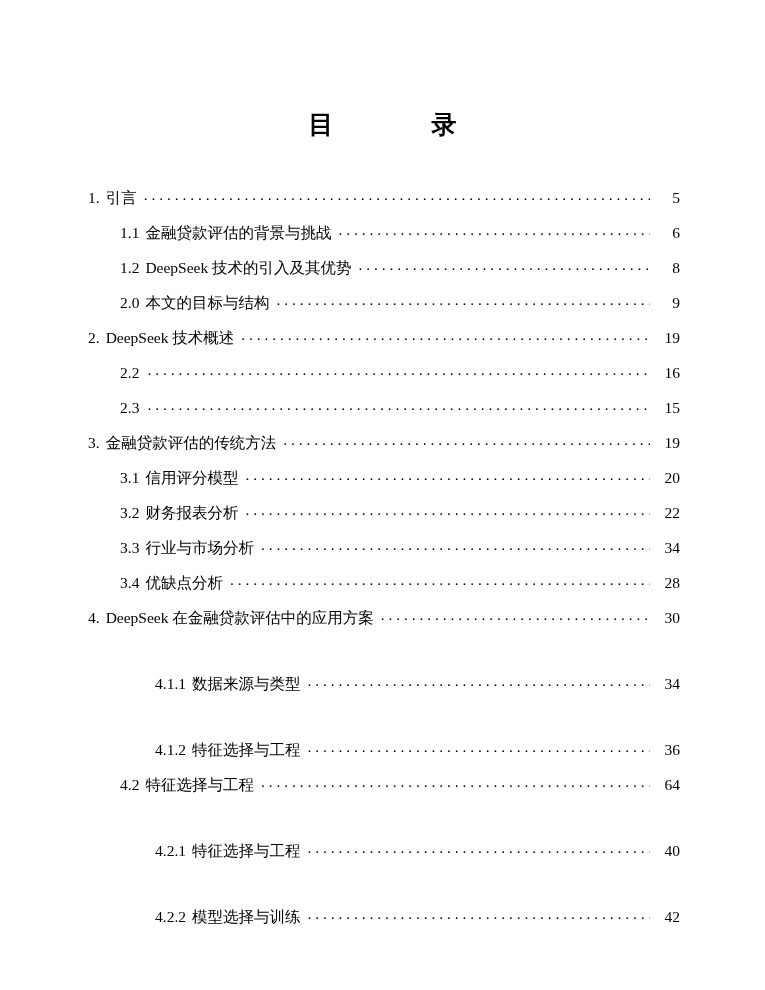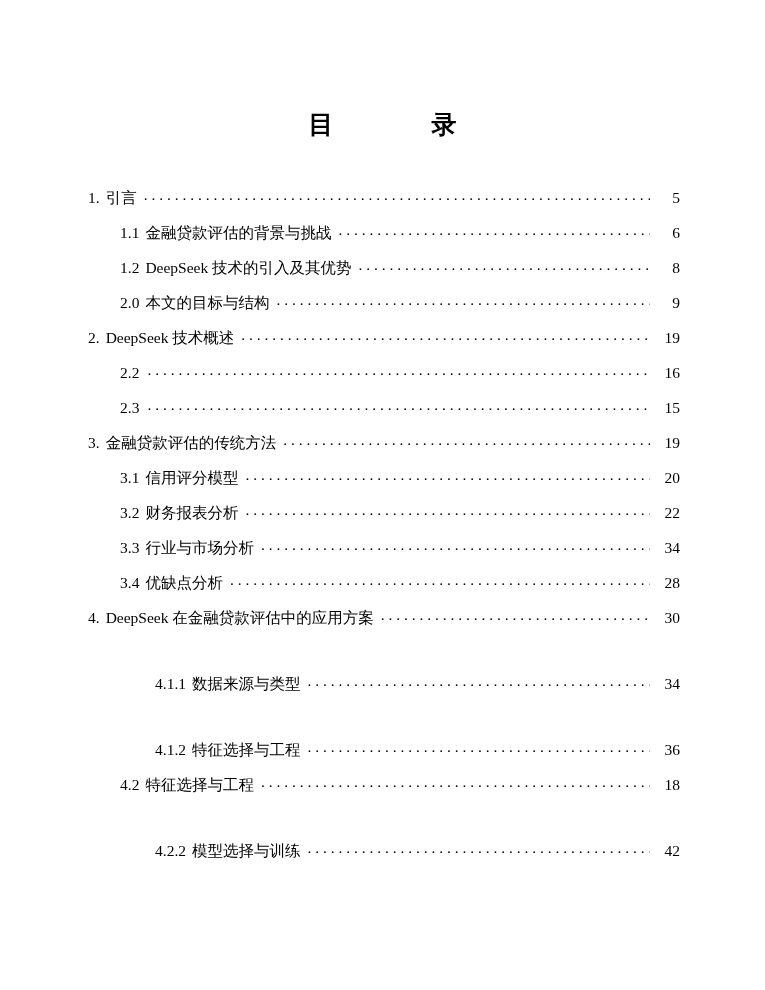--- a/index.html
+++ b/index.html
@@ -173,21 +173,27 @@
       <li class="toc-entry lvl3">
         <span class="num">4.1.2</span>
         <span class="label">特征选择与工程</span>
         <span class="leader"></span>
         <span class="page-no">36</span>
       </li>
       <li class="toc-entry lvl2">
         <span class="num">4.2</span>
         <span class="label">特征选择与工程</span>
         <span class="leader"></span>
-        <span class="page-no">18</span>
+        <span class="page-no">64</span>
+      </li>
+      <li class="toc-entry lvl3">
+        <span class="num">4.2.1</span>
+        <span class="label">特征选择与工程</span>
+        <span class="leader"></span>
+        <span class="page-no">40</span>
       </li>
       <li class="toc-entry lvl3">
         <span class="num">4.2.2</span>
         <span class="label">模型选择与训练</span>
         <span class="leader"></span>
         <span class="page-no">42</span>
       </li>
     </ul>
 </div>
 

